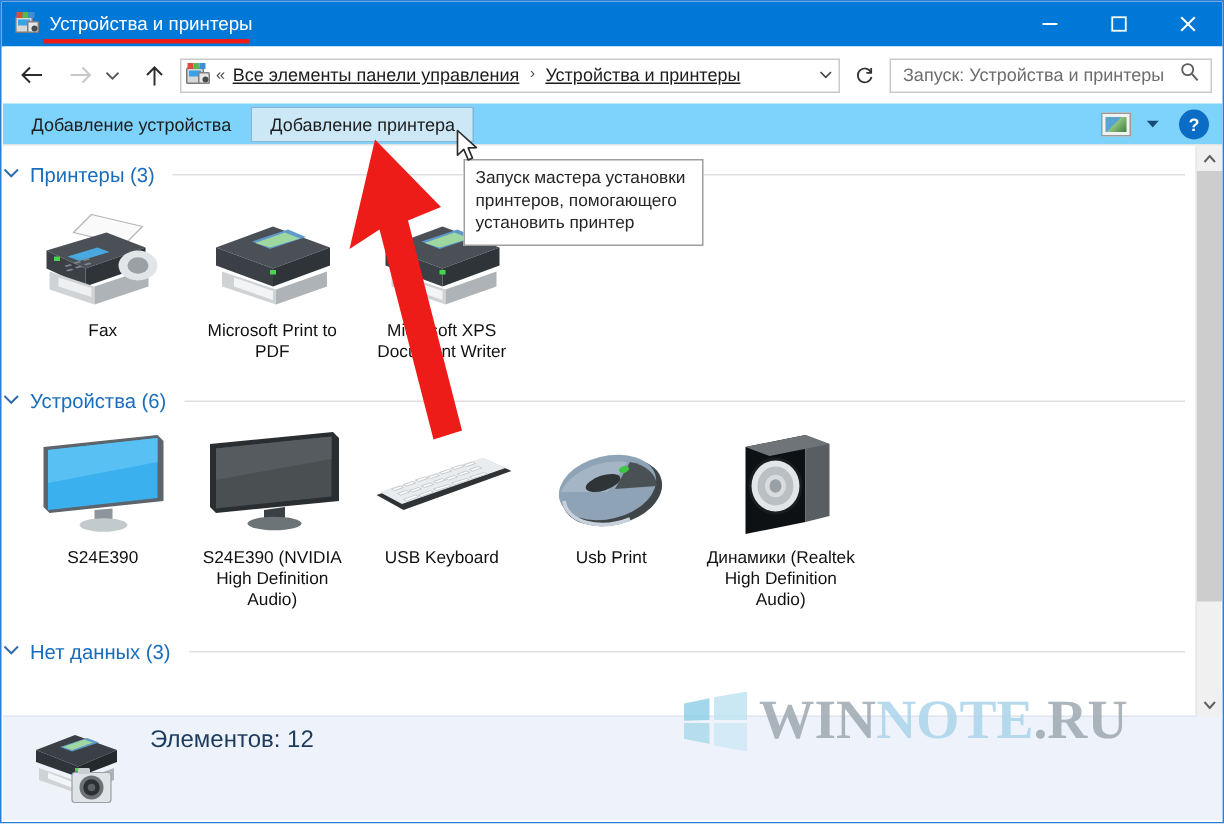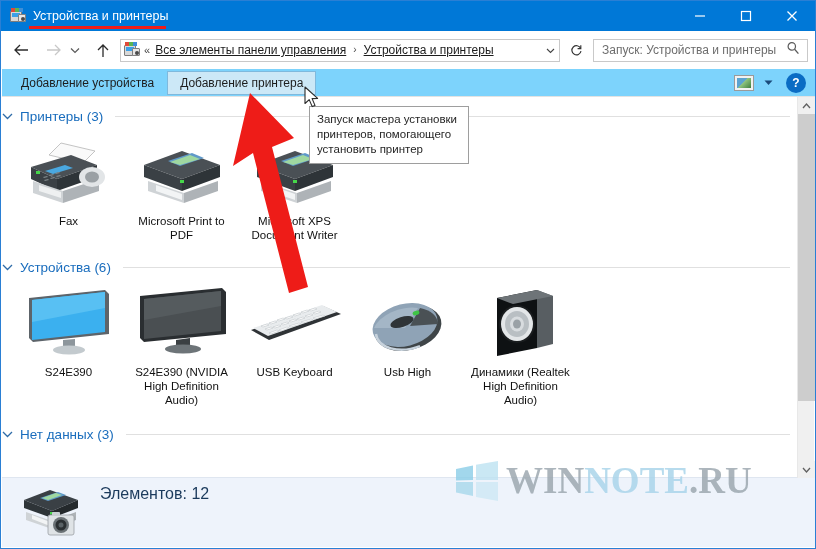--- a/index.html
+++ b/index.html
@@ -522,21 +522,21 @@
           <svg width="96" height="72" viewBox="0 0 96 72">
             <ellipse cx="48" cy="42" rx="34" ry="22" transform="rotate(-14 48 42)" fill="#3f4548"></ellipse>
             <ellipse cx="45" cy="39" rx="33" ry="21" transform="rotate(-14 45 39)" fill="#8fa3b6"></ellipse>
             <path d="M14 42 A33 21 -14 0 1 58 22 L45 42 Z" fill="#a4b6c6"></path>
             <path d="M60 22 A33 21 -14 0 1 78 38 L50 40 Z" fill="#4a5155"></path>
             <ellipse cx="42" cy="36" rx="12" ry="5" transform="rotate(-18 42 36)" fill="#2f3437"></ellipse>
             <ellipse cx="56" cy="27" rx="3.5" ry="2.2" transform="rotate(-18 56 27)" fill="#3fc445"></ellipse>
             <path d="M16 48 A33 21 -14 0 0 60 60" fill="none" stroke="#c7d2dc" stroke-width="2.4"></path>
           </svg>
         </div>
-        <div class="tile-label">Usb High</div>
+        <div class="tile-label">Usb Print</div>
       </div>
 
       <div class="tile">
         <div class="tile-icon">
           <svg width="92" height="72" viewBox="0 0 92 72">
             <polygon points="22,12 62,4 62,62 22,70" fill="#0e1113"></polygon>
             <polygon points="62,4 78,10 78,58 62,62" fill="#585e62"></polygon>
             <polygon points="22,12 62,4 78,10 38,18" fill="#6e7478"></polygon>
             <ellipse cx="42" cy="38" rx="18" ry="19" fill="#1a1d1f"></ellipse>
             <ellipse cx="42" cy="38" rx="16" ry="17" fill="#e3e6e8"></ellipse>

